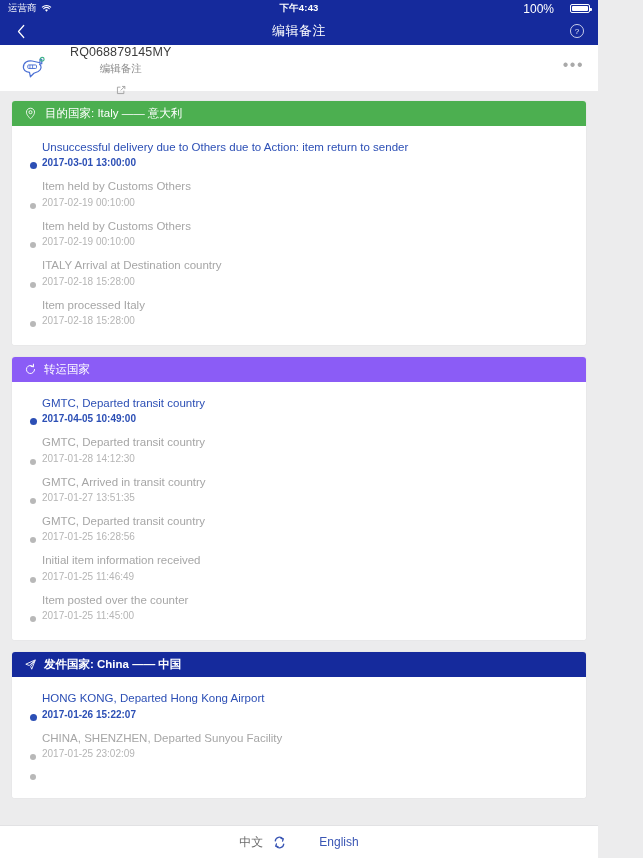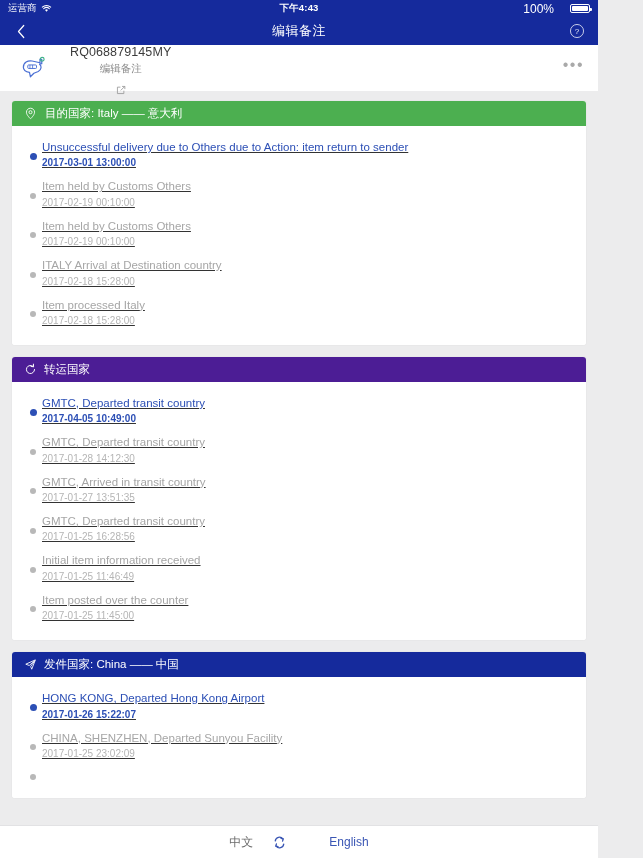--- a/index.html
+++ b/index.html
@@ -191,32 +191,31 @@
     gap: 7px;
   }
   .section-head .sec-icon {
     width: 13px; height: 13px;
     display: flex;
     align-items: center;
     justify-content: center;
     flex: 0 0 auto;
   }
   .sec-dest { background: #4caf50; gap: 8px; }
-  .sec-transit { background: #4c1d95; }
-  .sec-origin { background: #152a9c; }
+  .sec-transit { background: #8b5cf6; }
+  .sec-origin { background: #152a9c; font-weight: bold; }
 
   .events {
     padding: 10px 12px 12px 12px;
     background: #fff;
   }
   .event {
     display: flex;
-    align-items: center;
+    align-items: flex-end;
     padding: 4px 0 6px 0;
-    text-decoration: underline;
   }
   .event .dot-col {
     width: 18px;
     flex: 0 0 auto;
     display: flex;
     justify-content: center;
     padding-top: 4px;
   }
   .dot {
     width: 6px; height: 6px;
@@ -243,21 +242,21 @@
   .event.active .ev-time  { color: #2c4fb5; font-weight: bold; }
 
   
   .lang-bar {
     height: 33px;
     background: #ffffff;
     border-top: 1px solid #e2e2e4;
     display: flex;
     align-items: center;
     justify-content: center;
-    gap: 18px;
+    gap: 8px;
     flex: 0 0 auto;
   }
   .lang-item {
     font-size: 12px;
     color: #6b6b6b;
     cursor: pointer;
   }
   .lang-item.en { color: #3a56b4; margin-left: 24px; }
   .lang-swap { width: 16px; height: 16px; cursor: pointer; display:flex; align-items:center; justify-content:center;}
 

